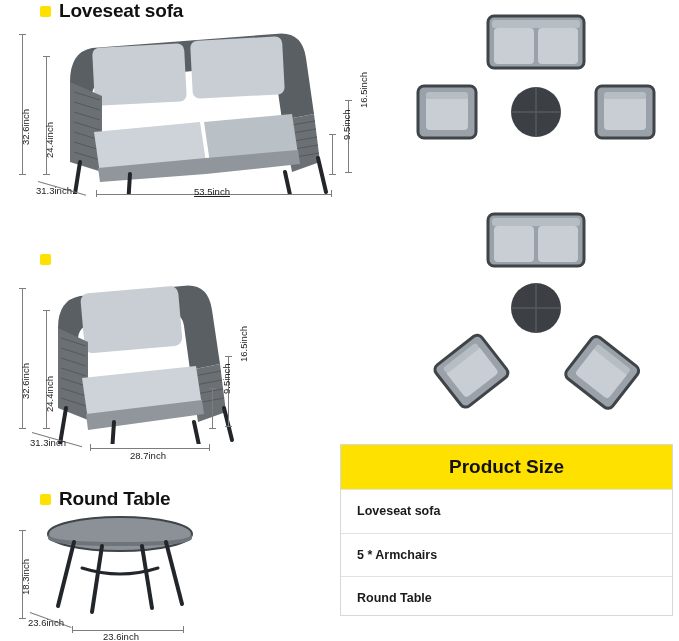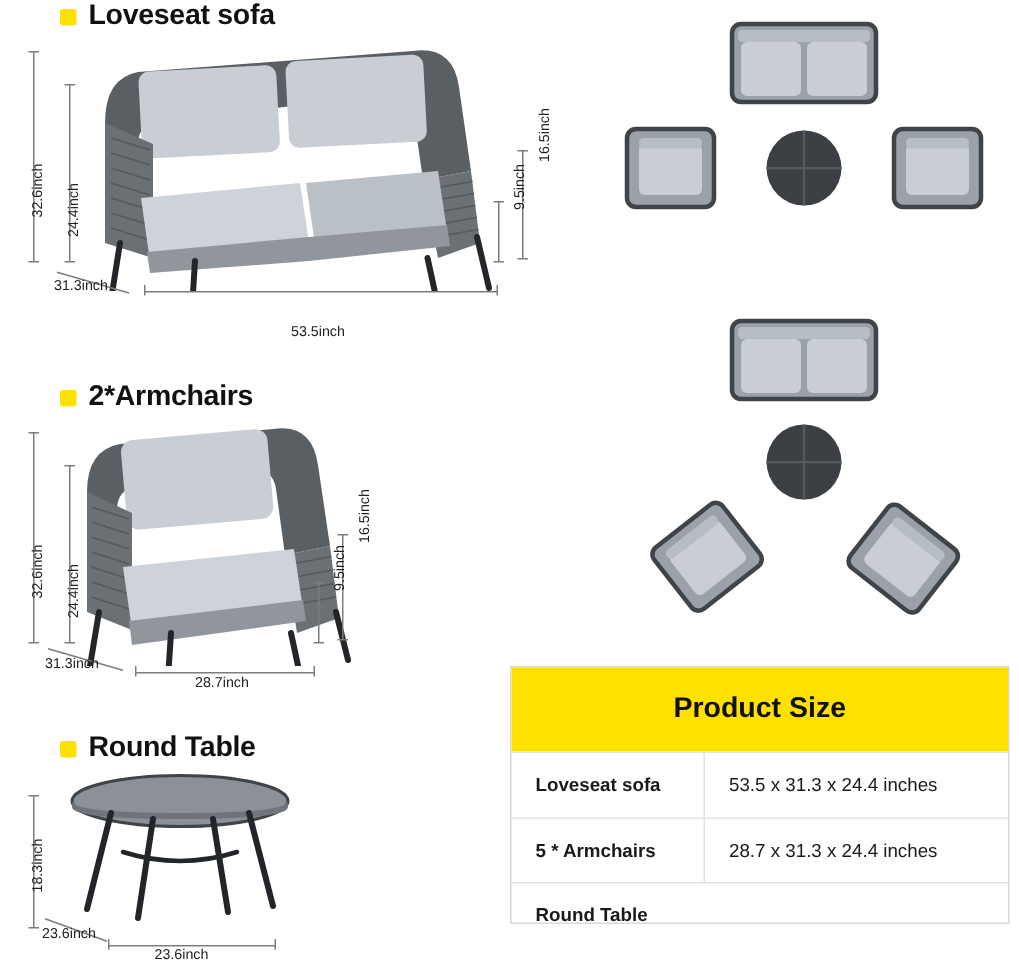--- a/index.html
+++ b/index.html
@@ -70,21 +70,21 @@
     position: absolute;
     left: 340px;
     top: 444px;
     width: 333px;
     height: 172px;
     background: #ffffff;
     border: 1px solid #d8d8d8;
     box-sizing: border-box;
   }
   .size-header {
-    height: 56px;
+    height: 44px;
     background: #ffe100;
     display: flex;
     align-items: center;
     justify-content: center;
     font-size: 19px;
     font-weight: bold;
     color: #111;
   }
   .size-row {
     display: flex;
@@ -176,35 +176,34 @@
   <div class="tick h" style="left:43px; top:56px;"></div>
   <div class="tick h" style="left:43px; top:174px;"></div>
   <div class="dim-label vert" style="left:44px; top:158px;">24.4inch</div>
 
   <div class="dim-line" style="left:38px; top:181px; width:50px; height:1px; transform:rotate(16deg); transform-origin:left center;"></div>
   <div class="dim-label" style="left:36px; top:185px;">31.3inch</div>
 
   <div class="dim-line h" style="left:96px; top:194px; width:236px;"></div>
   <div class="tick v" style="left:96px; top:190px;"></div>
   <div class="tick v" style="left:331px; top:190px;"></div>
-  <div class="dim-label" style="left:194px; top:216px;">53.5inch</div>
+  <div class="dim-label" style="left:194px; top:186px;text-decoration:underline;">53.5inch</div>
 
   <div class="dim-line v" style="left:348px; top:100px; height:72px;"></div>
   <div class="tick h" style="left:345px; top:100px;"></div>
   <div class="tick h" style="left:345px; top:172px;"></div>
   <div class="dim-label vert" style="left:358px; top:108px;">16.5inch</div>
 
   <div class="dim-line v" style="left:332px; top:134px; height:40px;"></div>
   <div class="tick h" style="left:329px; top:134px;"></div>
   <div class="tick h" style="left:329px; top:174px;"></div>
   <div class="dim-label vert" style="left:341px; top:140px;">9.5inch</div>
 
   <div class="section-title" style="left:40px; top:254px;">
     <span class="bullet"></span>
-    <span>2*Armchairs</span>
   </div>
 
   <div class="fur" style="left:30px; top:272px; width:230px; height:172px;">
     <svg width="230" height="172" viewBox="0 0 230 172" xmlns="http://www.w3.org/2000/svg">
 
       <path d="M28 56 Q28 28 50 24 L152 14 Q178 10 182 38 L190 92 L160 98 L154 54 Q152 40 138 42 L62 52 Q48 54 48 68 L48 112 L28 114 Z" fill="#5a5f64"></path>
 
       <rect x="50" y="22" width="98" height="60" rx="8" fill="#c8ced3" transform="rotate(-5 50 22)"></rect>
 
       <path d="M28 56 L28 136 L58 148 L58 70 Z" fill="#6b7075"></path>
@@ -355,24 +354,22 @@
         <rect x="182" y="150" width="42" height="34" rx="4" fill="#c8ced3"></rect>
         <rect x="182" y="146" width="42" height="7" rx="3" fill="#b6bdc3"></rect>
       </g>
     </svg>
   </div>
 
   <div class="size-panel">
     <div class="size-header">Product Size</div>
     <div class="size-row">
       <div class="cell-name">Loveseat sofa</div>
-      <div class="cell-val">53.5 x 31.3 x 24.4 inches</div>
     </div>
     <div class="size-row">
       <div class="cell-name">5 * Armchairs</div>
-      <div class="cell-val">28.7 x 31.3 x 24.4 inches</div>
     </div>
     <div class="size-row">
       <div class="cell-name">Round Table</div>
     </div>
   </div>
 
 </div>
 
 </body></html>

